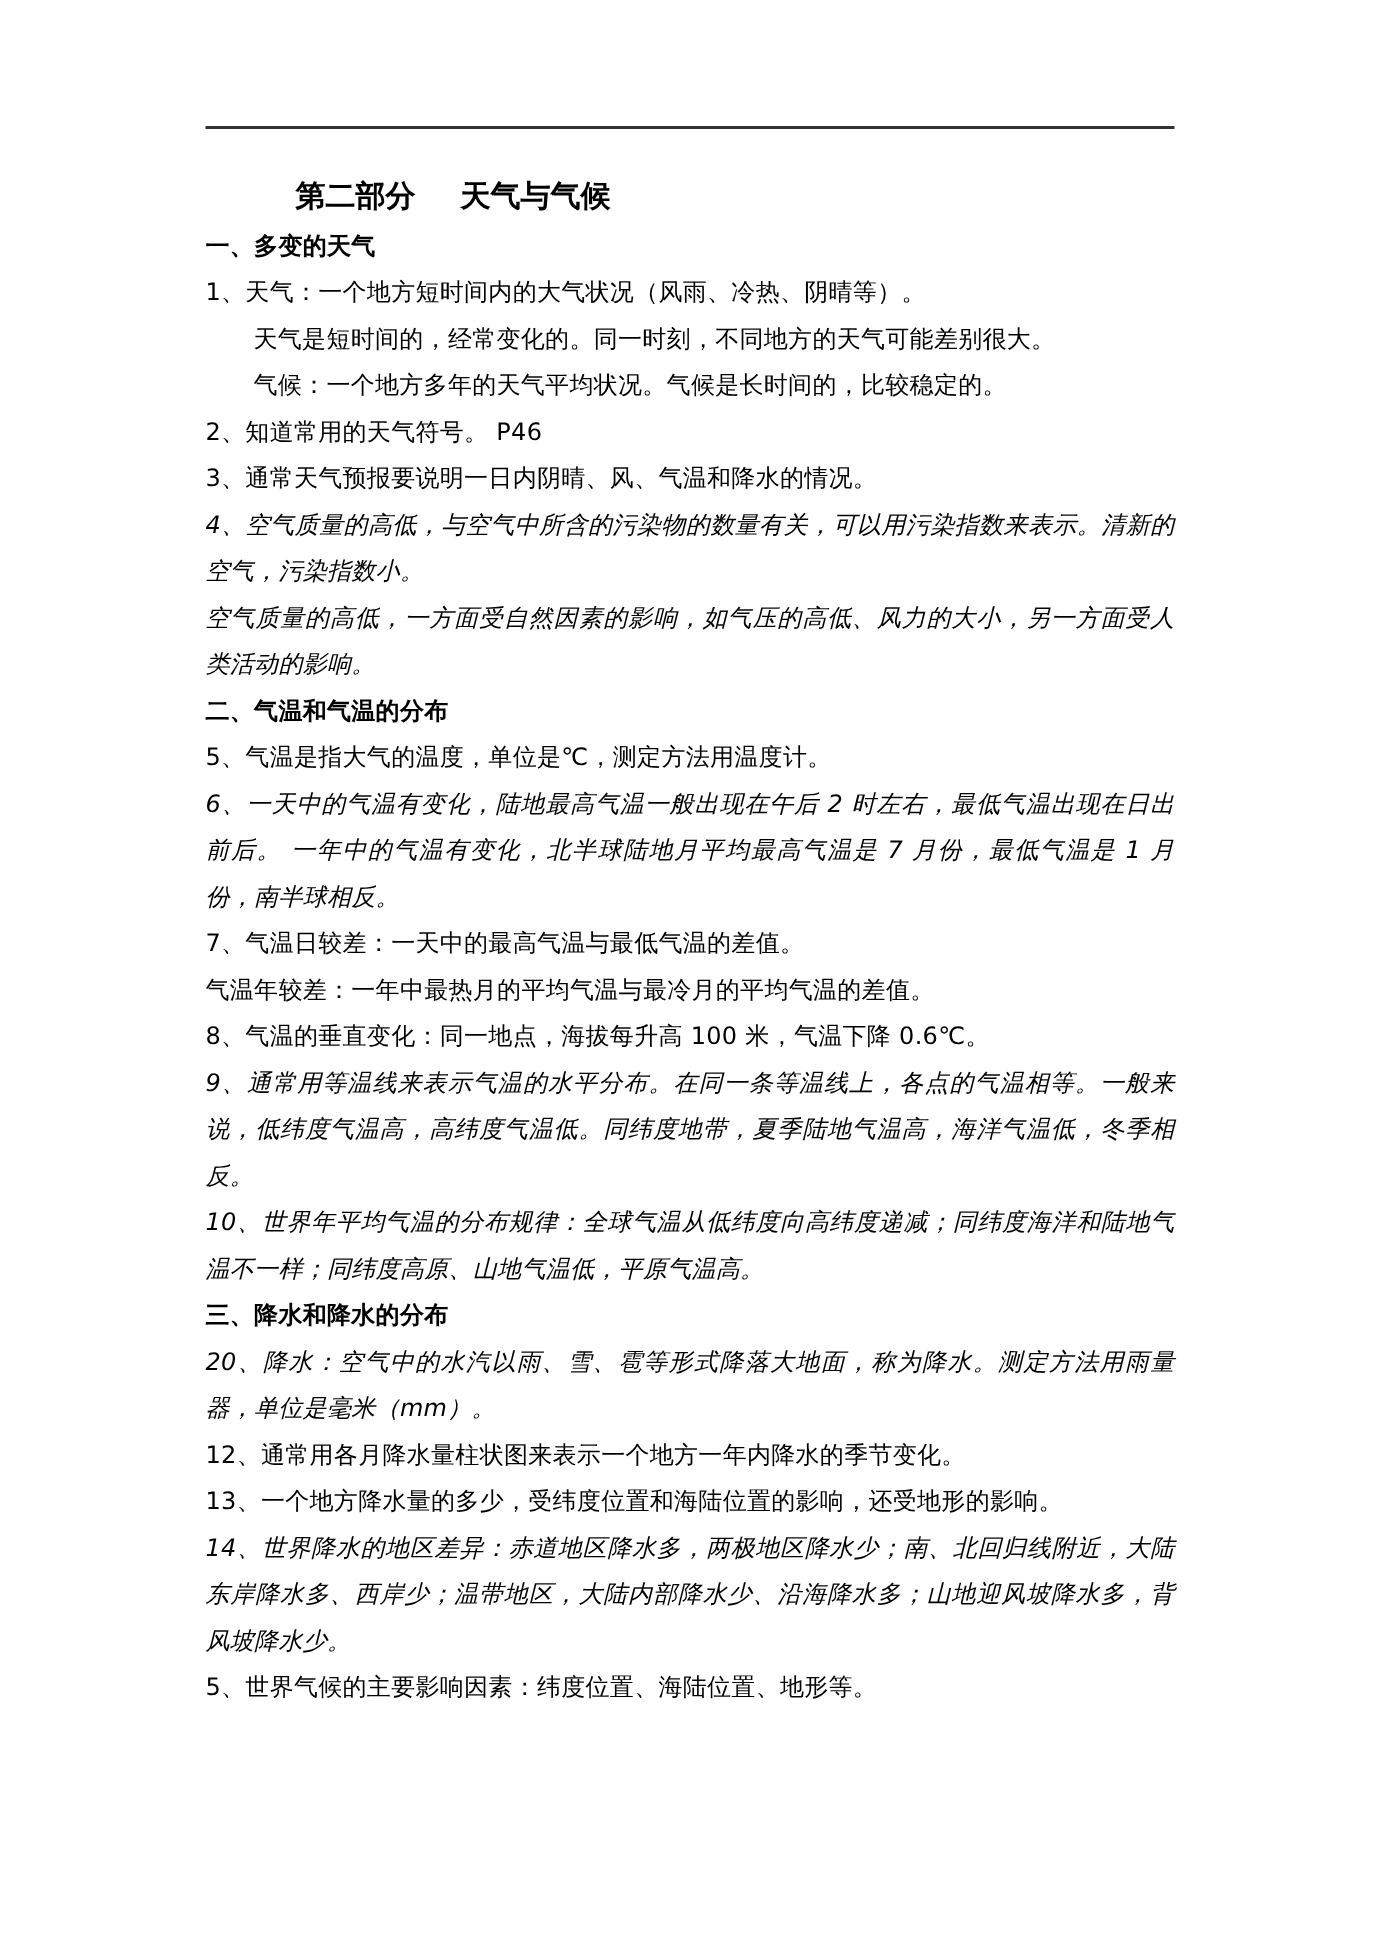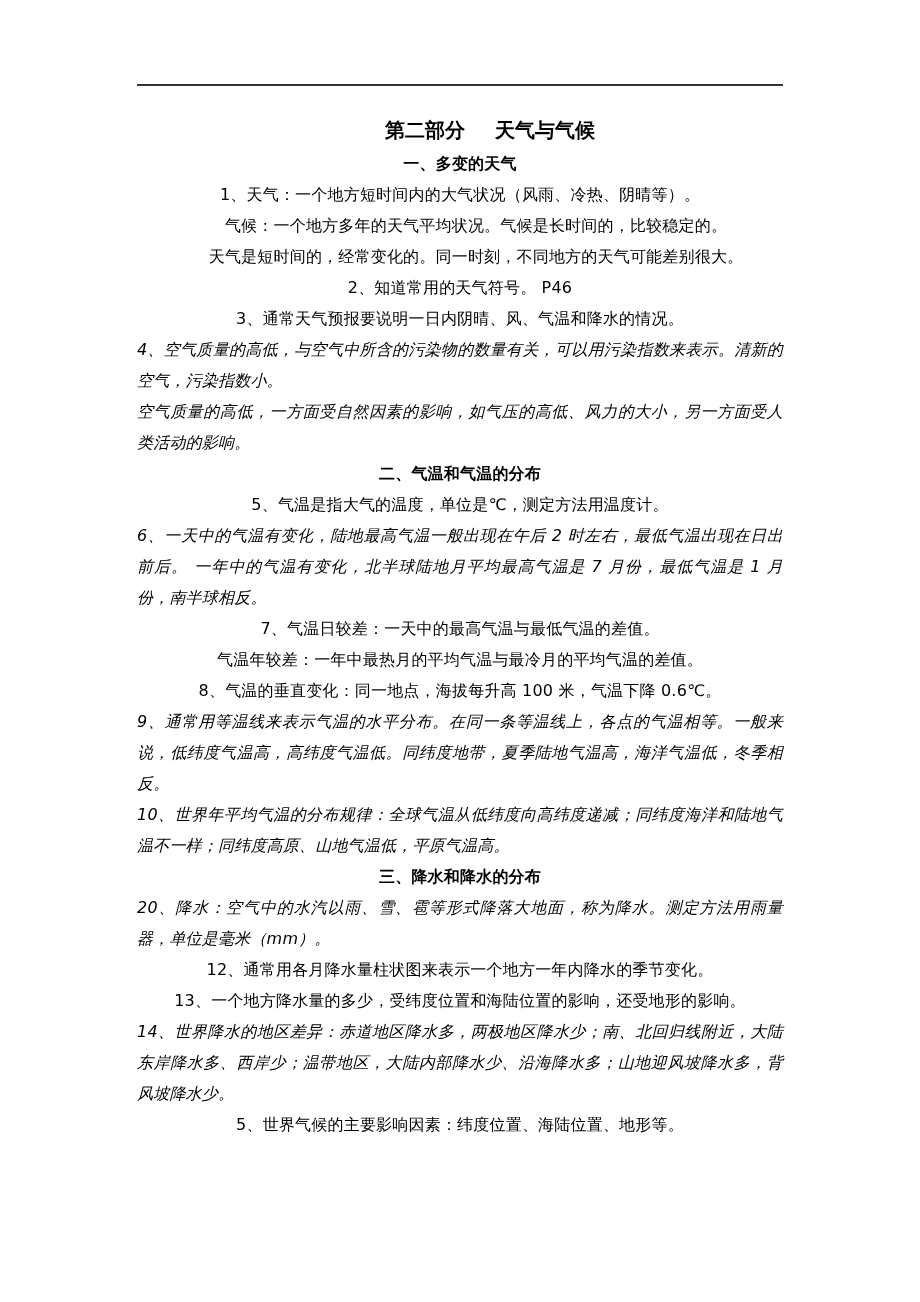--- a/index.html
+++ b/index.html
@@ -1,40 +1,40 @@
 <!DOCTYPE html>
 <html><head>
 <meta charset="utf-8">
 <style>
   html, body { margin: 0; padding: 0; background: #ffffff; }
   body { width: 920px; height: 1302px; position: relative; overflow: hidden;
          font-family: "DejaVu Sans", "Liberation Sans", sans-serif; color: #000; }
   .rule { position: absolute; left: 137px; top: 84px; width: 646px; height: 2px; background: #333; }
   .page { position: absolute; left: 137px; top: 112px; width: 646px; }
-  .title { text-align: center; font-weight: bold; font-size: 20px; line-height: 36px; height: 36px; margin-bottom: 0px; padding-left: 60px; word-spacing: 0; }
+  .title { text-align: left; font-weight: bold; font-size: 20px; line-height: 36px; height: 36px; margin-bottom: 0px; padding-left: 60px; word-spacing: 0; }
   .title span.gap { display: inline-block; width: 30px; }
-  .line { font-size: 16px; line-height: 31px; white-space: nowrap; letter-spacing: 0.2px; text-align: center; }
+  .line { font-size: 16px; line-height: 31px; white-space: nowrap; letter-spacing: 0.2px; }
   .wrap { font-size: 16px; line-height: 31px; text-align: justify; letter-spacing: 0.2px; font-style: italic; }
   .heading { font-weight: bold; }
   .indent { padding-left: 32px; }
 </style>
 </head>
 <body>
 
 <div class="rule"></div>
 
 <div class="page">
   <div class="title">
     <span>第二部分</span><span class="gap"></span><span>天气与气候</span>
   </div>
 
   <div class="line heading">一、多变的天气</div>
   <div class="line">1、天气：一个地方短时间内的大气状况（风雨、冷热、阴晴等）。</div>
+  <div class="line indent">天气是短时间的，经常变化的。同一时刻，不同地方的天气可能差别很大。</div>
   <div class="line indent">气候：一个地方多年的天气平均状况。气候是长时间的，比较稳定的。</div>
-  <div class="line indent">天气是短时间的，经常变化的。同一时刻，不同地方的天气可能差别很大。</div>
   <div class="line">2、知道常用的天气符号。 P46</div>
   <div class="line">3、通常天气预报要说明一日内阴晴、风、气温和降水的情况。</div>
   <div class="wrap">4、空气质量的高低，与空气中所含的污染物的数量有关，可以用污染指数来表示。清新的空气，污染指数小。</div>
   <div class="wrap">空气质量的高低，一方面受自然因素的影响，如气压的高低、风力的大小，另一方面受人类活动的影响。</div>
 
   <div class="line heading">二、气温和气温的分布</div>
   <div class="line">5、气温是指大气的温度，单位是℃，测定方法用温度计。</div>
   <div class="wrap">6、一天中的气温有变化，陆地最高气温一般出现在午后 2 时左右，最低气温出现在日出前后。 一年中的气温有变化，北半球陆地月平均最高气温是 7 月份，最低气温是 1 月份，南半球相反。</div>
   <div class="line">7、气温日较差：一天中的最高气温与最低气温的差值。</div>
   <div class="line">气温年较差：一年中最热月的平均气温与最冷月的平均气温的差值。</div>

